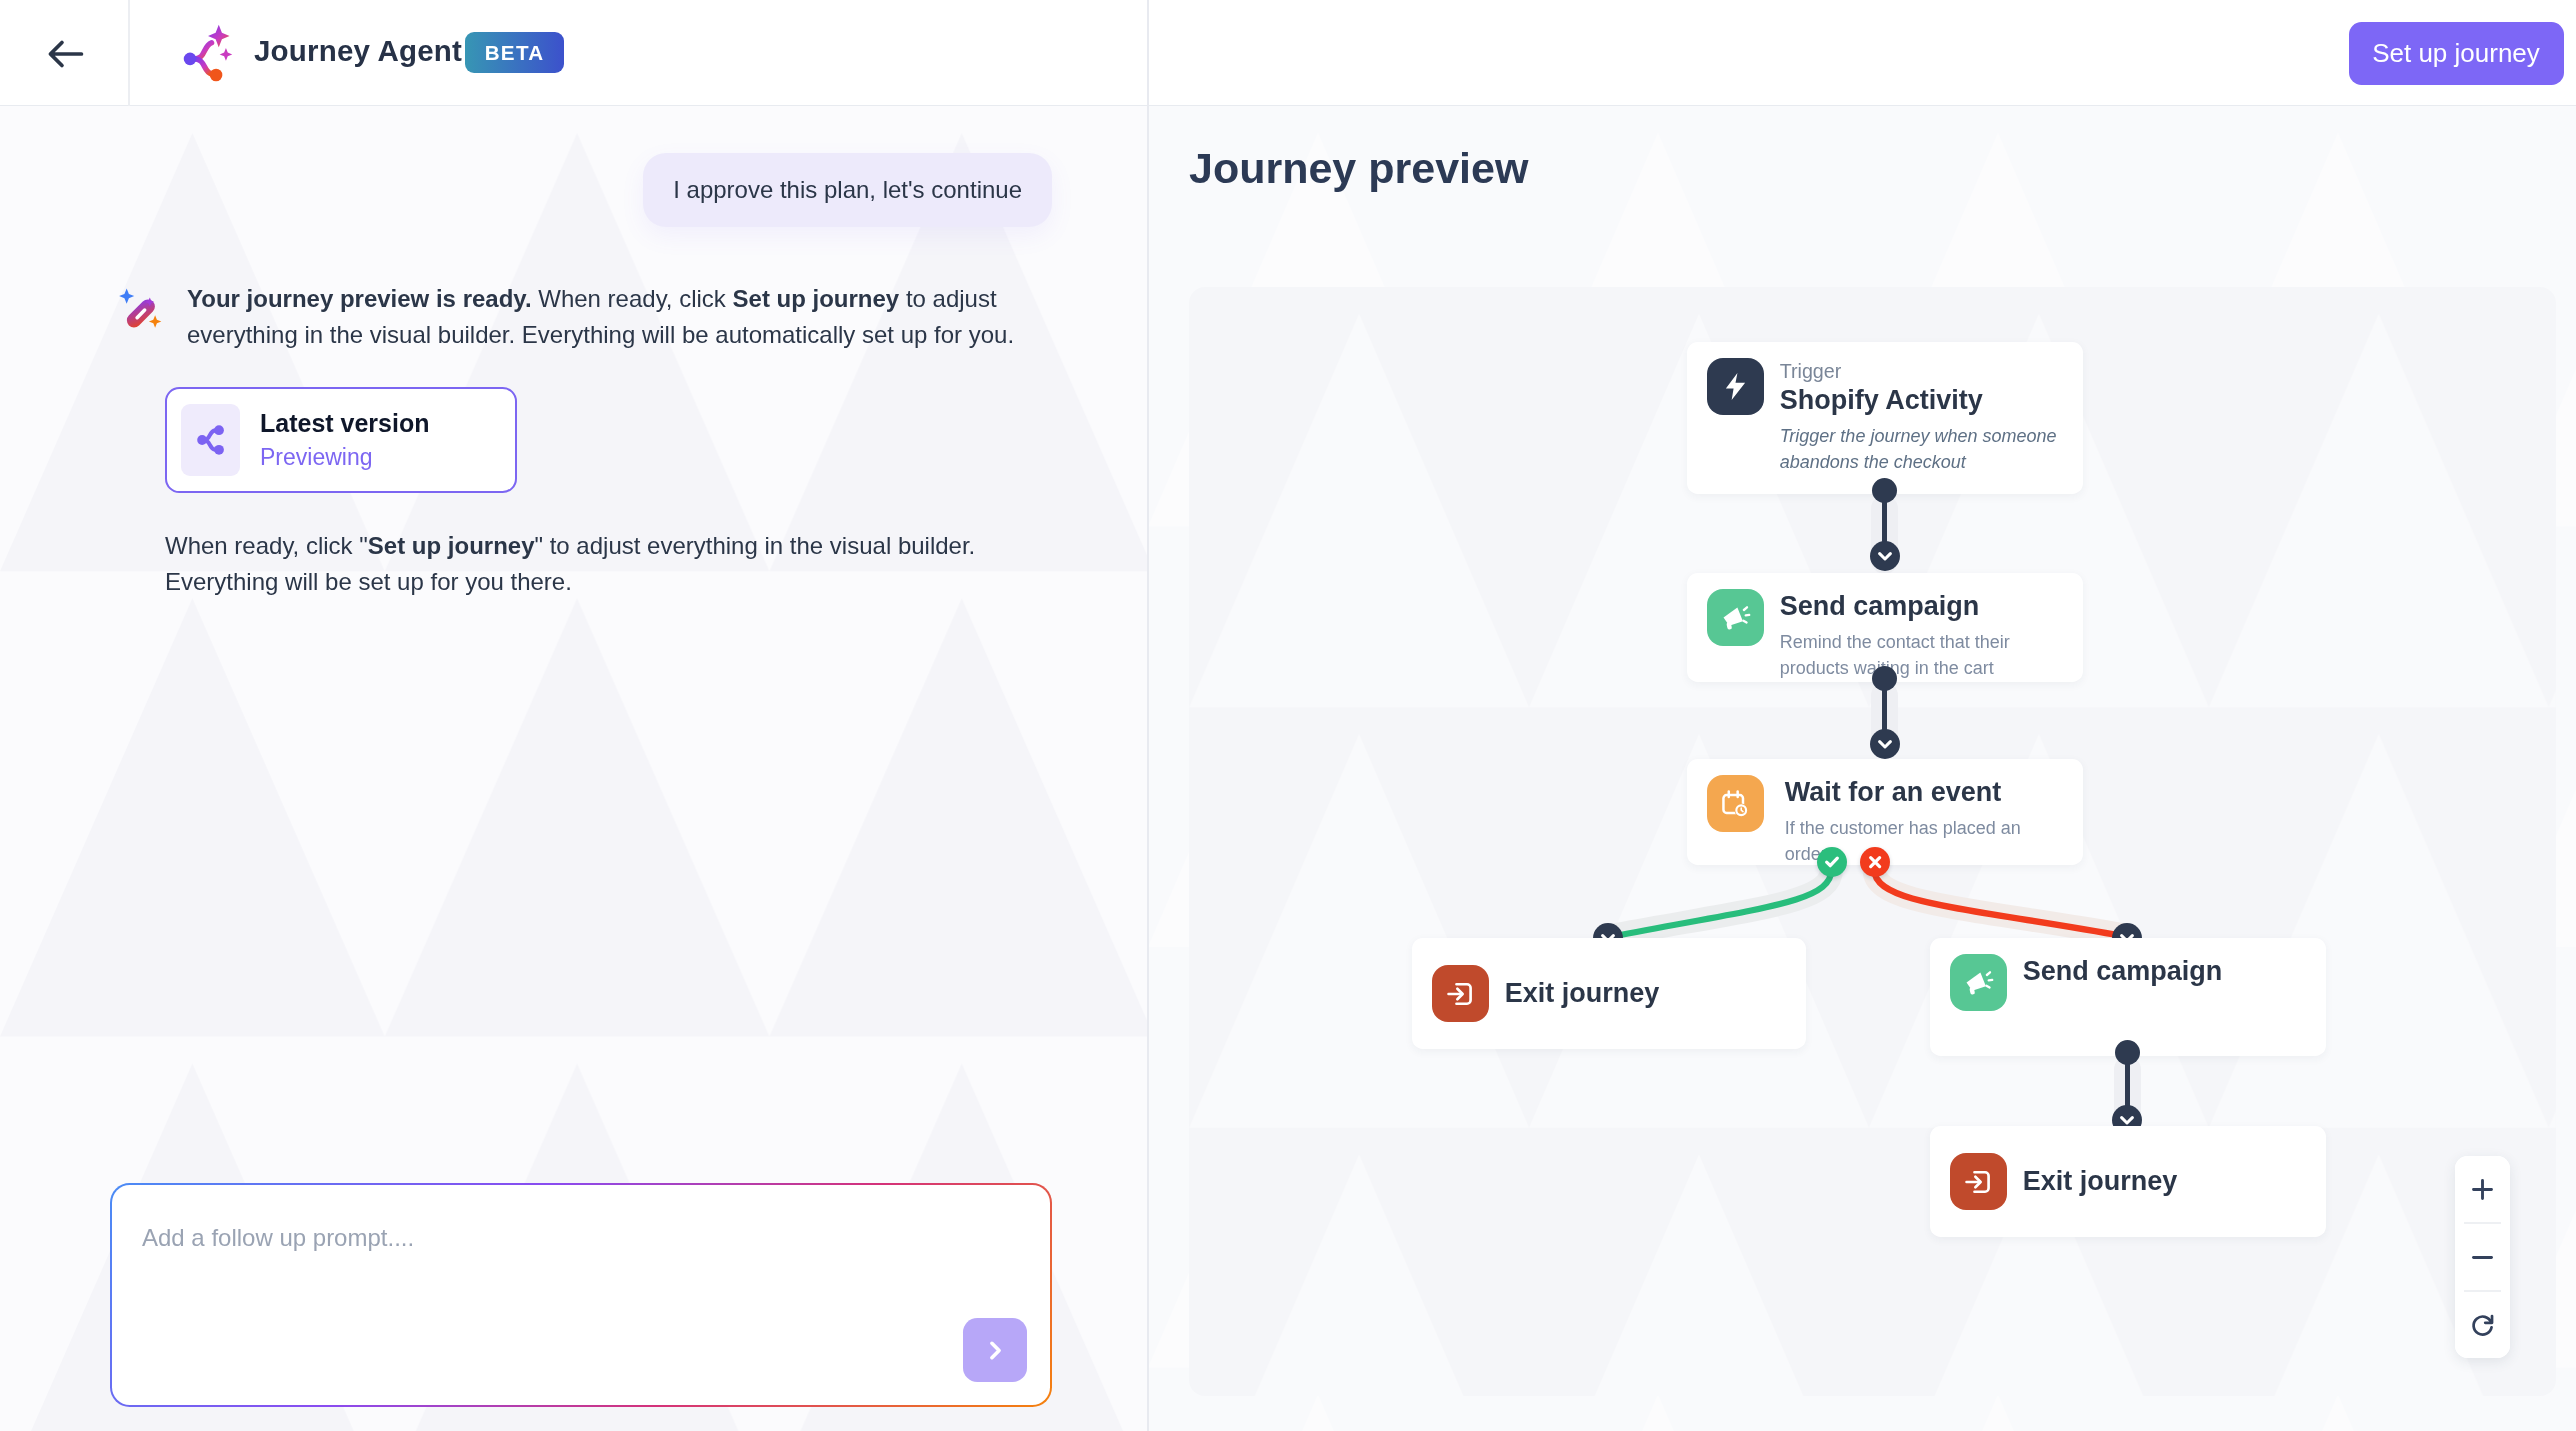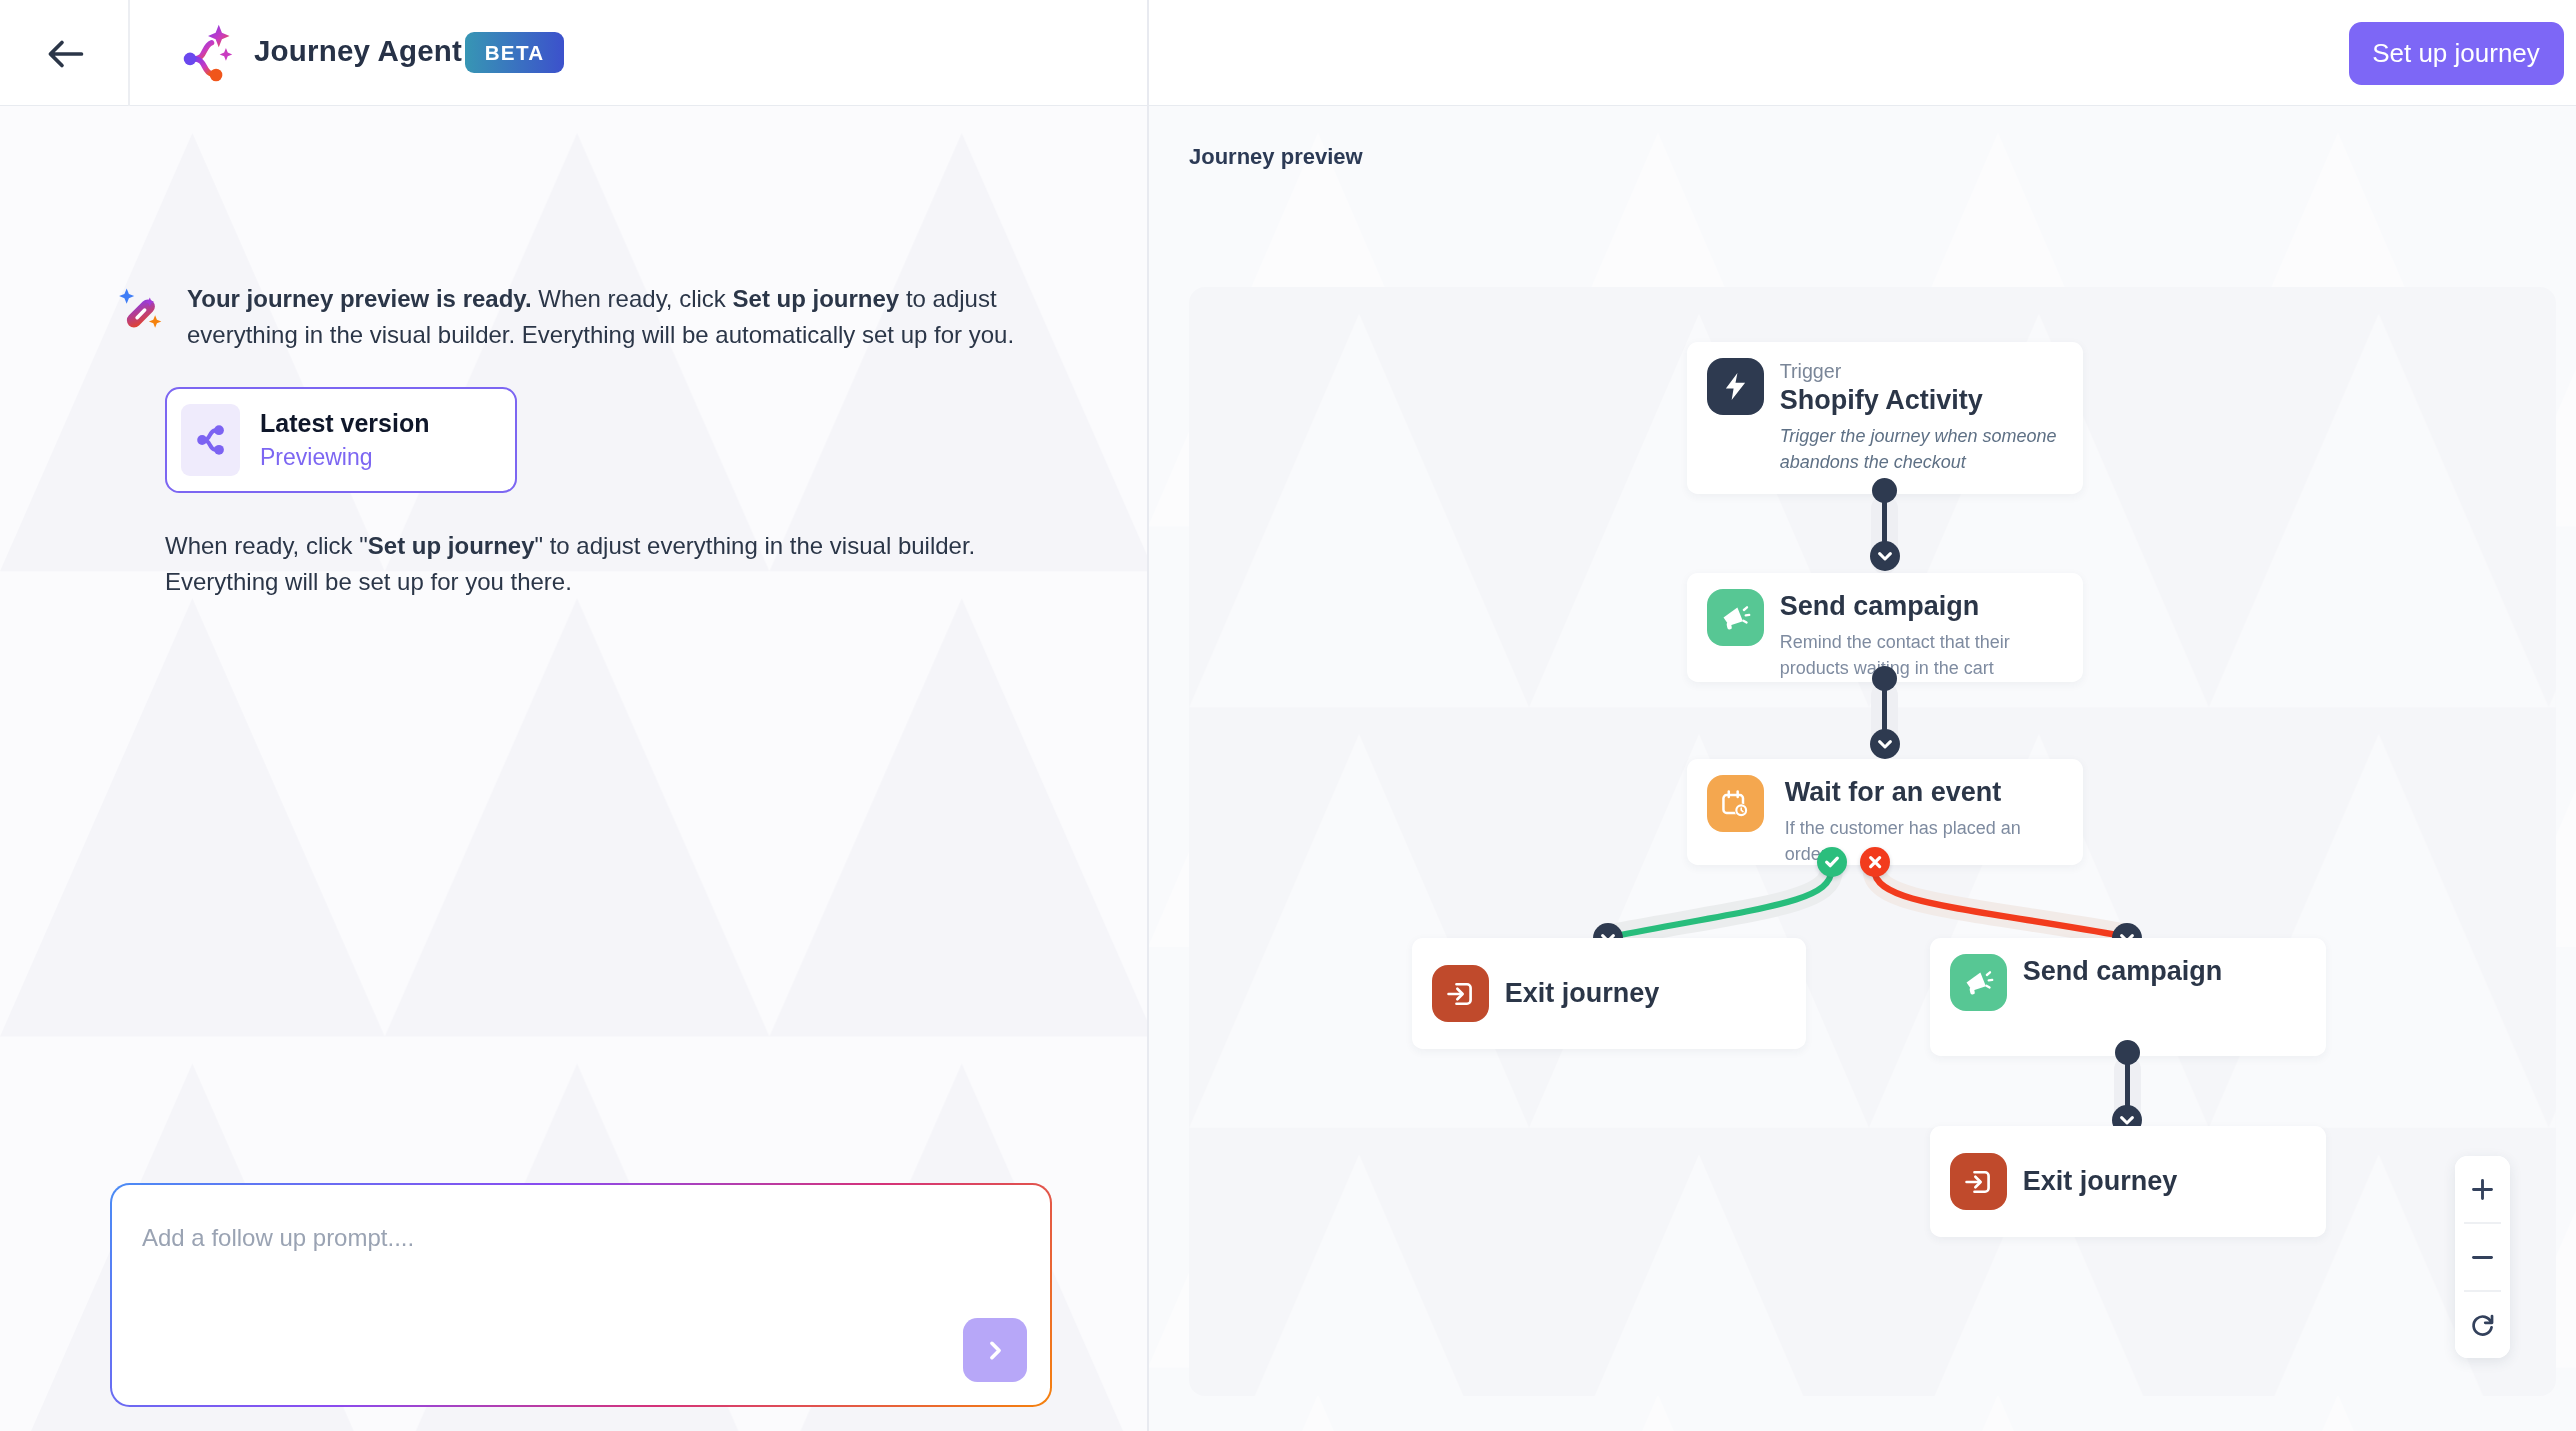--- a/index.html
+++ b/index.html
@@ -32,21 +32,21 @@
   .version-tile { width:59px; height:72px; border-radius:9px; background:#EFEBFC; display:flex; align-items:center; justify-content:center; }
   .version-title { font-size:25px; font-weight:700; color:#0f172a; }
   .version-status { font-size:23px; color:#7C66F2; margin-top:5.4px; }
   .note-text { position:absolute; left:165px; top:422px; width:921px; font-size:24px; line-height:36px; color:#2B3648; }
   .prompt-card { position:absolute; left:110px; top:1077px; width:942px; height:224px; border-radius:19.7px; border:2.7px solid transparent; background:linear-gradient(#FFFFFF,#FFFFFF) padding-box, linear-gradient(135deg,#4A8CF5 0%,#8A4BF0 38%,#D4327A 66%,#F5820D 100%) border-box; }
   .prompt-input { position:absolute; left:0; top:0; width:100%; height:100%; border:none; outline:none; resize:none; background:transparent; padding:39px 107px 27px 30px; font-family:inherit; font-size:24px; color:#2B3648; border-radius:18px; }
   .prompt-input::placeholder { color:#9AA3B3; }
   .send-btn { position:absolute; right:23px; bottom:23px; width:64px; height:64px; border:none; border-radius:14.3px; background:#B7A7F8; display:flex; align-items:center; justify-content:center; cursor:pointer; }
 
   
-  .preview-title { position:absolute; left:41px; top:38px; font-size:22px; font-weight:700; color:#2C3A55; }
+  .preview-title { position:absolute; left:41px; top:38px; font-size:43px; font-weight:700; color:#2C3A55; }
   .trigger-dropdown { position:absolute; right:10.7px; top:27px; width:454px; height:79px; background:#FFFFFF; border:1.8px solid #E7EAEF; border-radius:10.7px; box-shadow:0 1.8px 5.4px rgba(42,54,77,.05); display:flex; align-items:center; padding:0 27px; gap:16px; cursor:pointer; }
   .dropdown-label { font-size:25px; font-weight:700; color:#273247; flex:1; white-space:nowrap; }
   .canvas { position:absolute; left:41px; top:181px; width:1367px; height:1109px; background:#F5F6F9; border-radius:16px; overflow:hidden; }
 
   
   .node { position:absolute; background:#FFFFFF; border-radius:10.7px; box-shadow:0 2.7px 9px rgba(42,54,77,.05); display:flex; padding:16px 19.7px; gap:16px; cursor:pointer; }
   .tile { flex:none; width:57px; height:57px; border-radius:16px; display:flex; align-items:center; justify-content:center; }
   .tile-navy { background:#2E3A50; }
   .tile-green { background:#57C794; }
   .tile-orange { background:#F4A74F; }
@@ -81,20 +81,23 @@
   <div class="chat-panel">
     <svg class="bg-pattern" width="1147" height="1326" viewBox="0 0 1282 1482">
       <defs>
         <pattern id="mtn-l" width="430" height="520" patternUnits="userSpaceOnUse">
           <polygon points="0,520 215,30 430,520" fill="#EFEFF5"></polygon>
         </pattern>
       </defs>
       <rect width="1282" height="1482" fill="url(#mtn-l)" opacity="0.5"></rect>
     </svg>
 
+    <div class="user-bubble">
+      <span>I approve this plan, let's continue</span>
+    </div>
 
     <div class="assist-row">
       <svg class="assist-icon" viewBox="0 0 54 54">
         <defs>
             <linearGradient id="wandg" x1="1" y1="0" x2="0" y2="1">
           <stop offset="0" stop-color="#8B3BEA"></stop>
               <stop offset="1" stop-color="#E8431F"></stop>
         </linearGradient>
           </defs>
         <rect x="9" y="24" width="38" height="16" rx="8" fill="url(#wandg)" transform="rotate(-45 28 32)"></rect>

